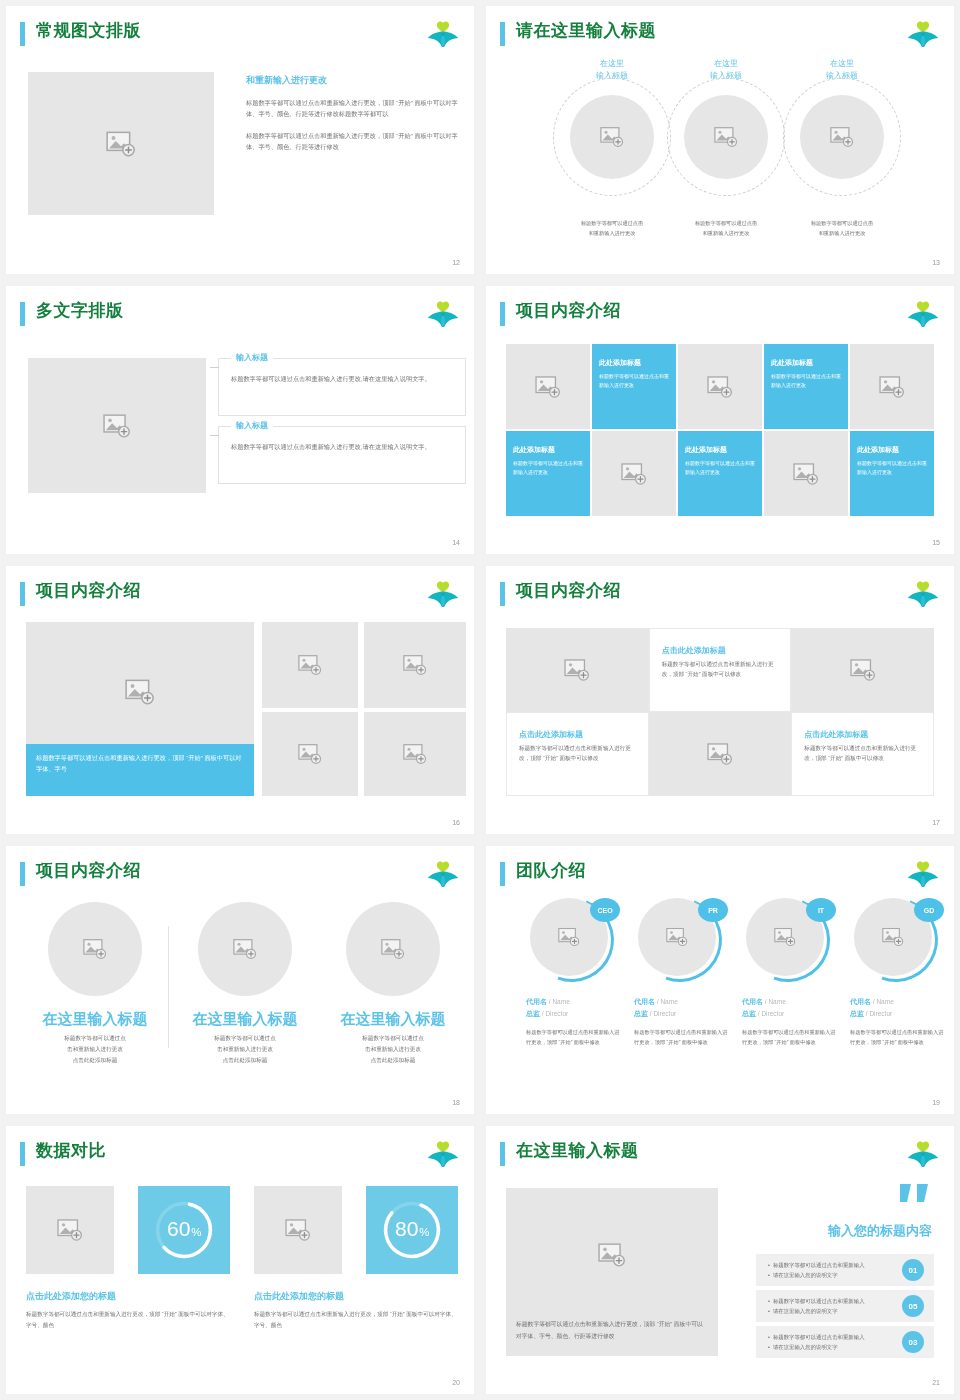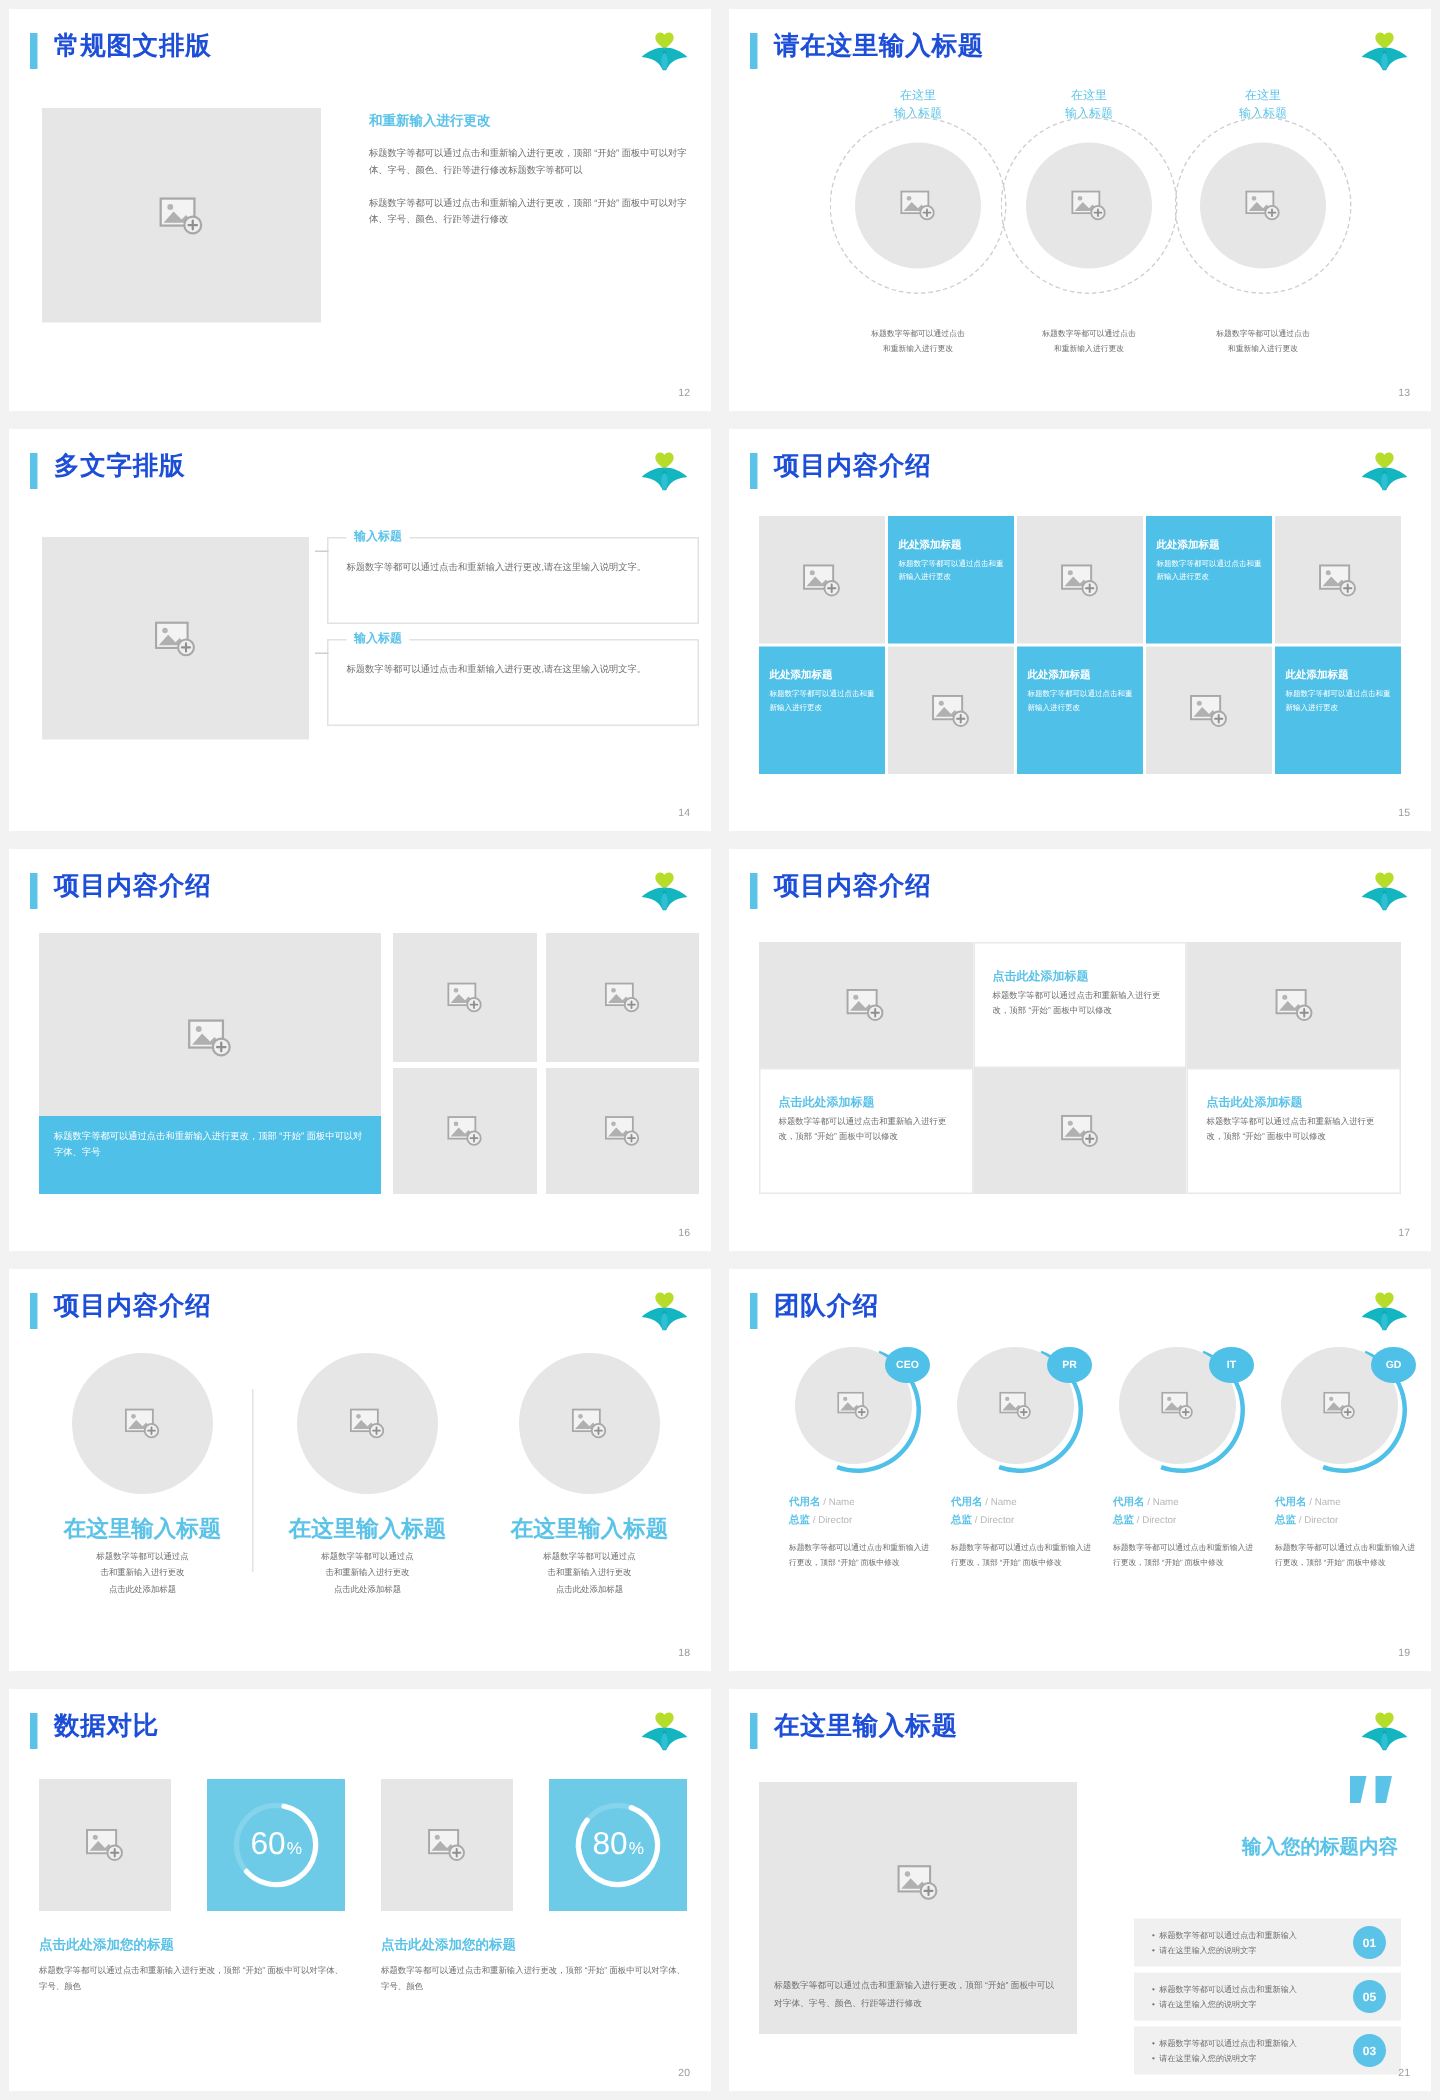--- a/index.html
+++ b/index.html
@@ -22,21 +22,21 @@
     overflow: hidden;
   }
   
   .s-head { position:absolute; left:14px; top:14px; right:14px; height:30px; }
   .accent-bar {
     position:absolute; left:0; top:2px; width:5px; height:24px;
     background:#5cc3e8;
   }
   .s-title {
     position:absolute; left:16px; top:-1px;
-    font-size:17px; font-weight:bold; color:#1d4ed8; letter-spacing:0.5px;
+    font-size:17px; font-weight:bold; color:#15803d; letter-spacing:0.5px;
     white-space:nowrap;
   }
   .logo { position:absolute; right:0; top:0; width:34px; height:30px; }
   .pg-num {
     position:absolute; right:14px; bottom:8px;
     font-size:7px; color:#9a9a9a;
   }
   
   .ph { background:#e6e6e6; position:relative; }
   .imgicon { position:absolute; left:50%; top:50%; transform:translate(-50%,-50%); }
@@ -151,21 +151,21 @@
 
   
   .s21-img { position:absolute; left:20px; top:62px; width:212px; height:168px; background:#e6e6e6; }
   .s21-cap { position:absolute; left:10px; right:10px; bottom:14px; font-size:5.8px; color:#6d6d6d; line-height:1.95; }
   .s21-quote {
     position:absolute; right:22px; top:58px; font-size:40px; line-height:26px;
     color:#5cc3e8; font-weight:bold; font-family:"Liberation Serif", serif;
   }
   .s21-h { position:absolute; left:272px; right:22px; top:96px; text-align:right; font-size:13px; font-weight:bold; color:#5cc3e8; }
   .s21-item {
-    position:absolute; left:270px; right:20px; height:32px; background:#f0f0f0;margin-top:25px;
+    position:absolute; left:270px; right:20px; height:32px; background:#f0f0f0;
   }
   .s21-item .bul { position:absolute; left:12px; font-size:5.4px; color:#6d6d6d; }
   .s21-item .b1 { top:8px; }
   .s21-item .b2 { top:18px; }
   .s21-num {
     position:absolute; right:10px; top:5px; width:22px; height:22px; border-radius:50%;
     background:#5cc3e8; color:#fff; font-size:8px; font-weight:bold;
     display:flex; align-items:center; justify-content:center;
   }
 </style>

